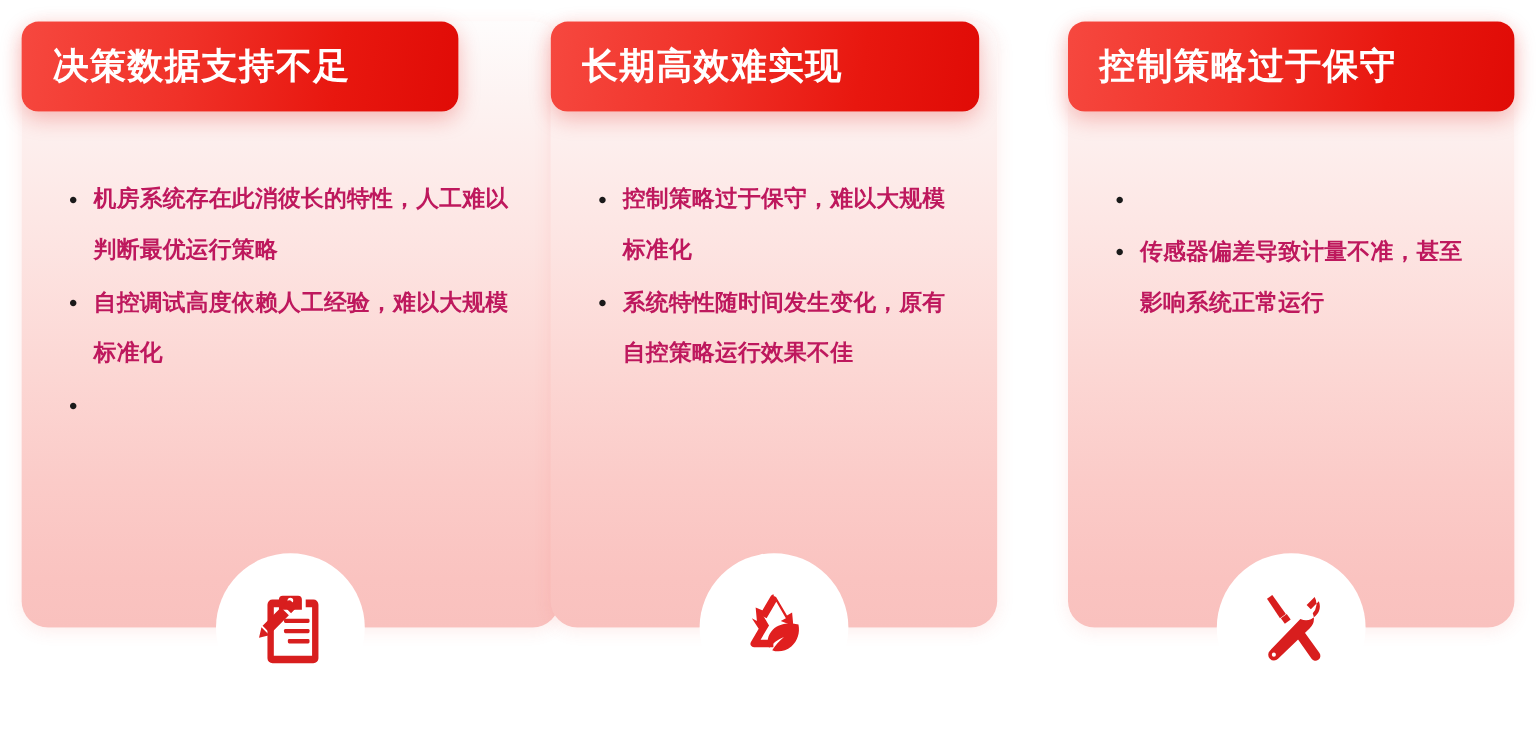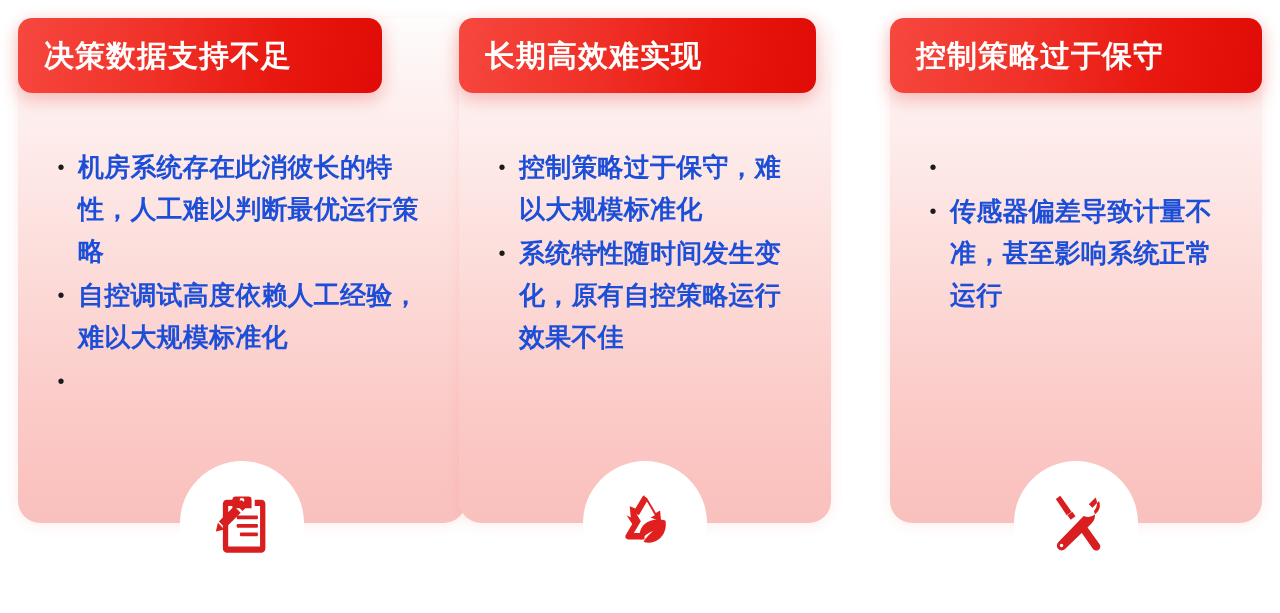--- a/index.html
+++ b/index.html
@@ -99,22 +99,22 @@
     flex: 0 0 auto;
     width: 34px;
     color: #1a1a1a;
     font-size: 20px;
     line-height: 42px;
     text-align: center;
     user-select: none;
   }
   .bullet-text {
     flex: 1 1 auto;
-    color: #1d4ed8;
-    font-size: 26px;
+    color: #be185d;
+    font-size: 19px;
     line-height: 42px;
     font-weight: 600;
     letter-spacing: 0.2px;
     word-break: break-word;
   }
 
   
   .icon-circle {
     position: absolute;
     left: 50%;

